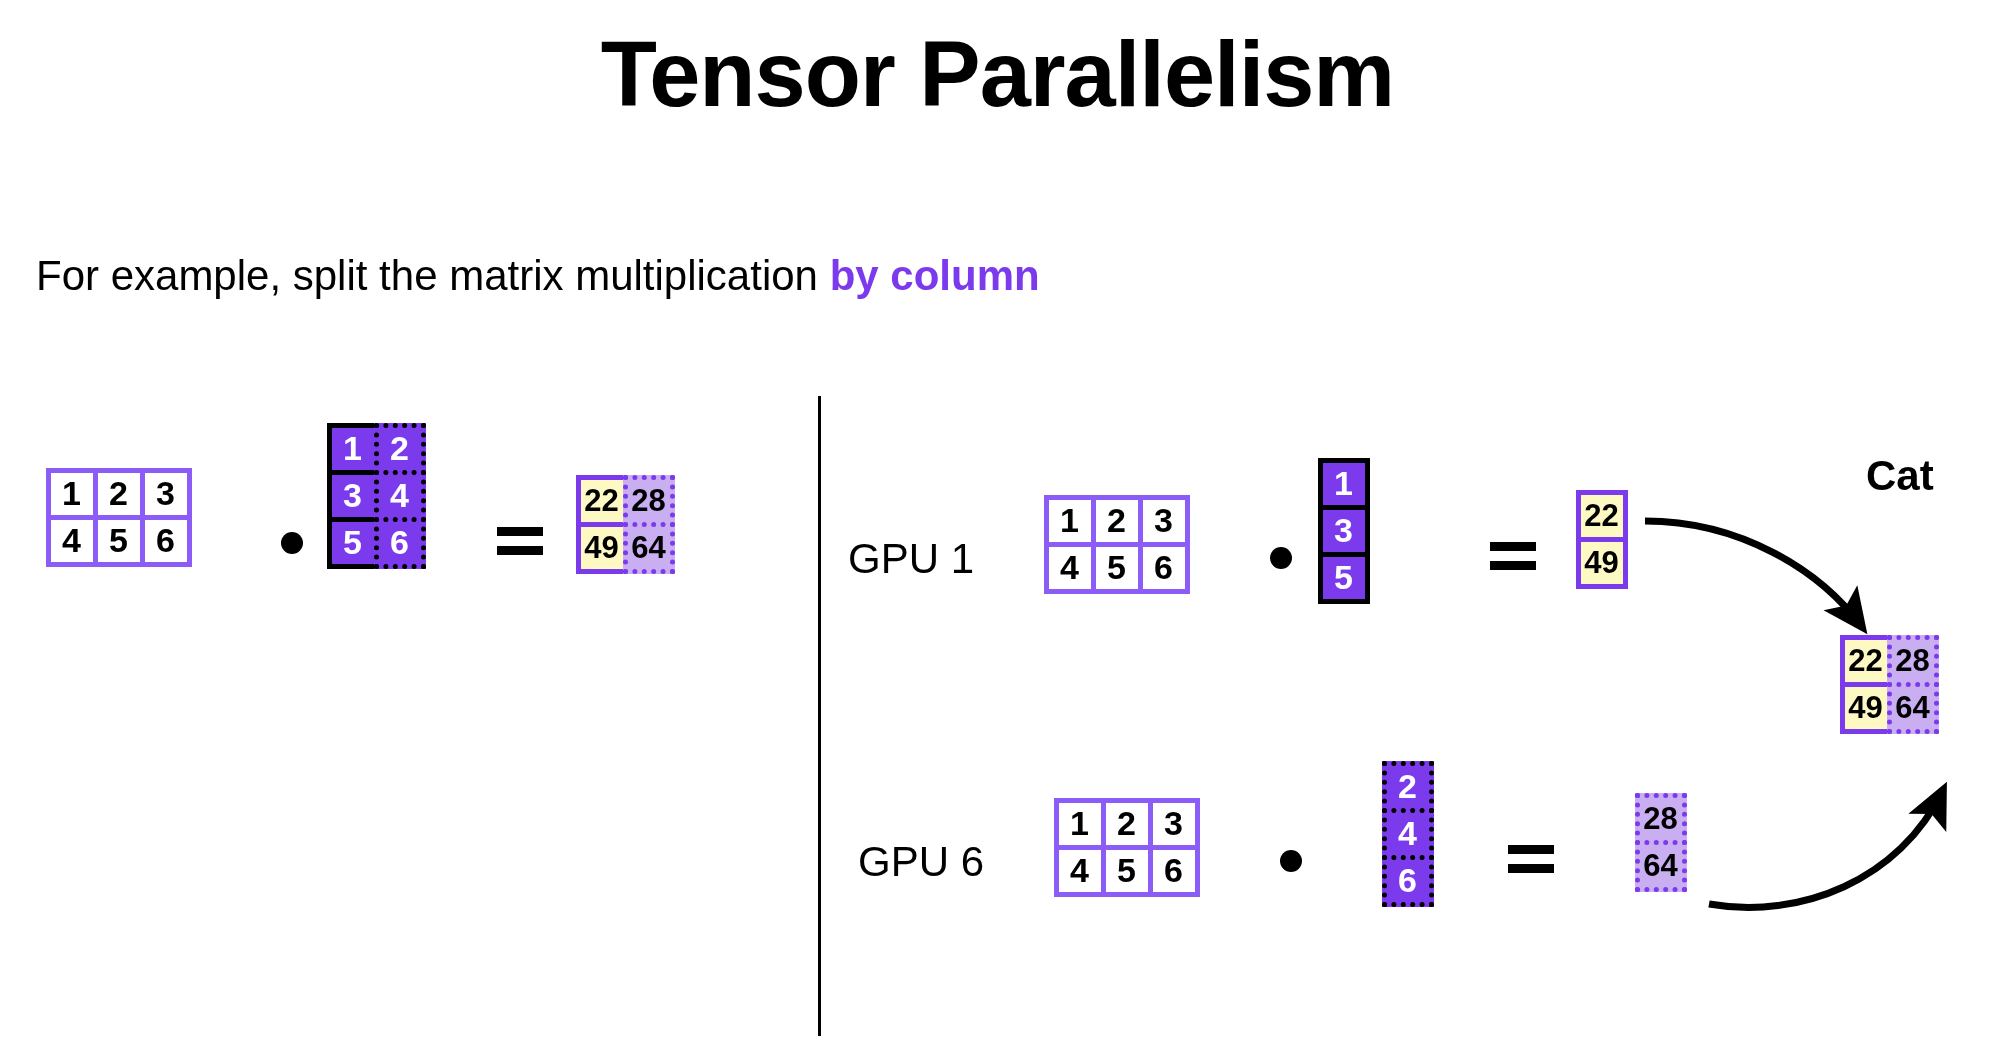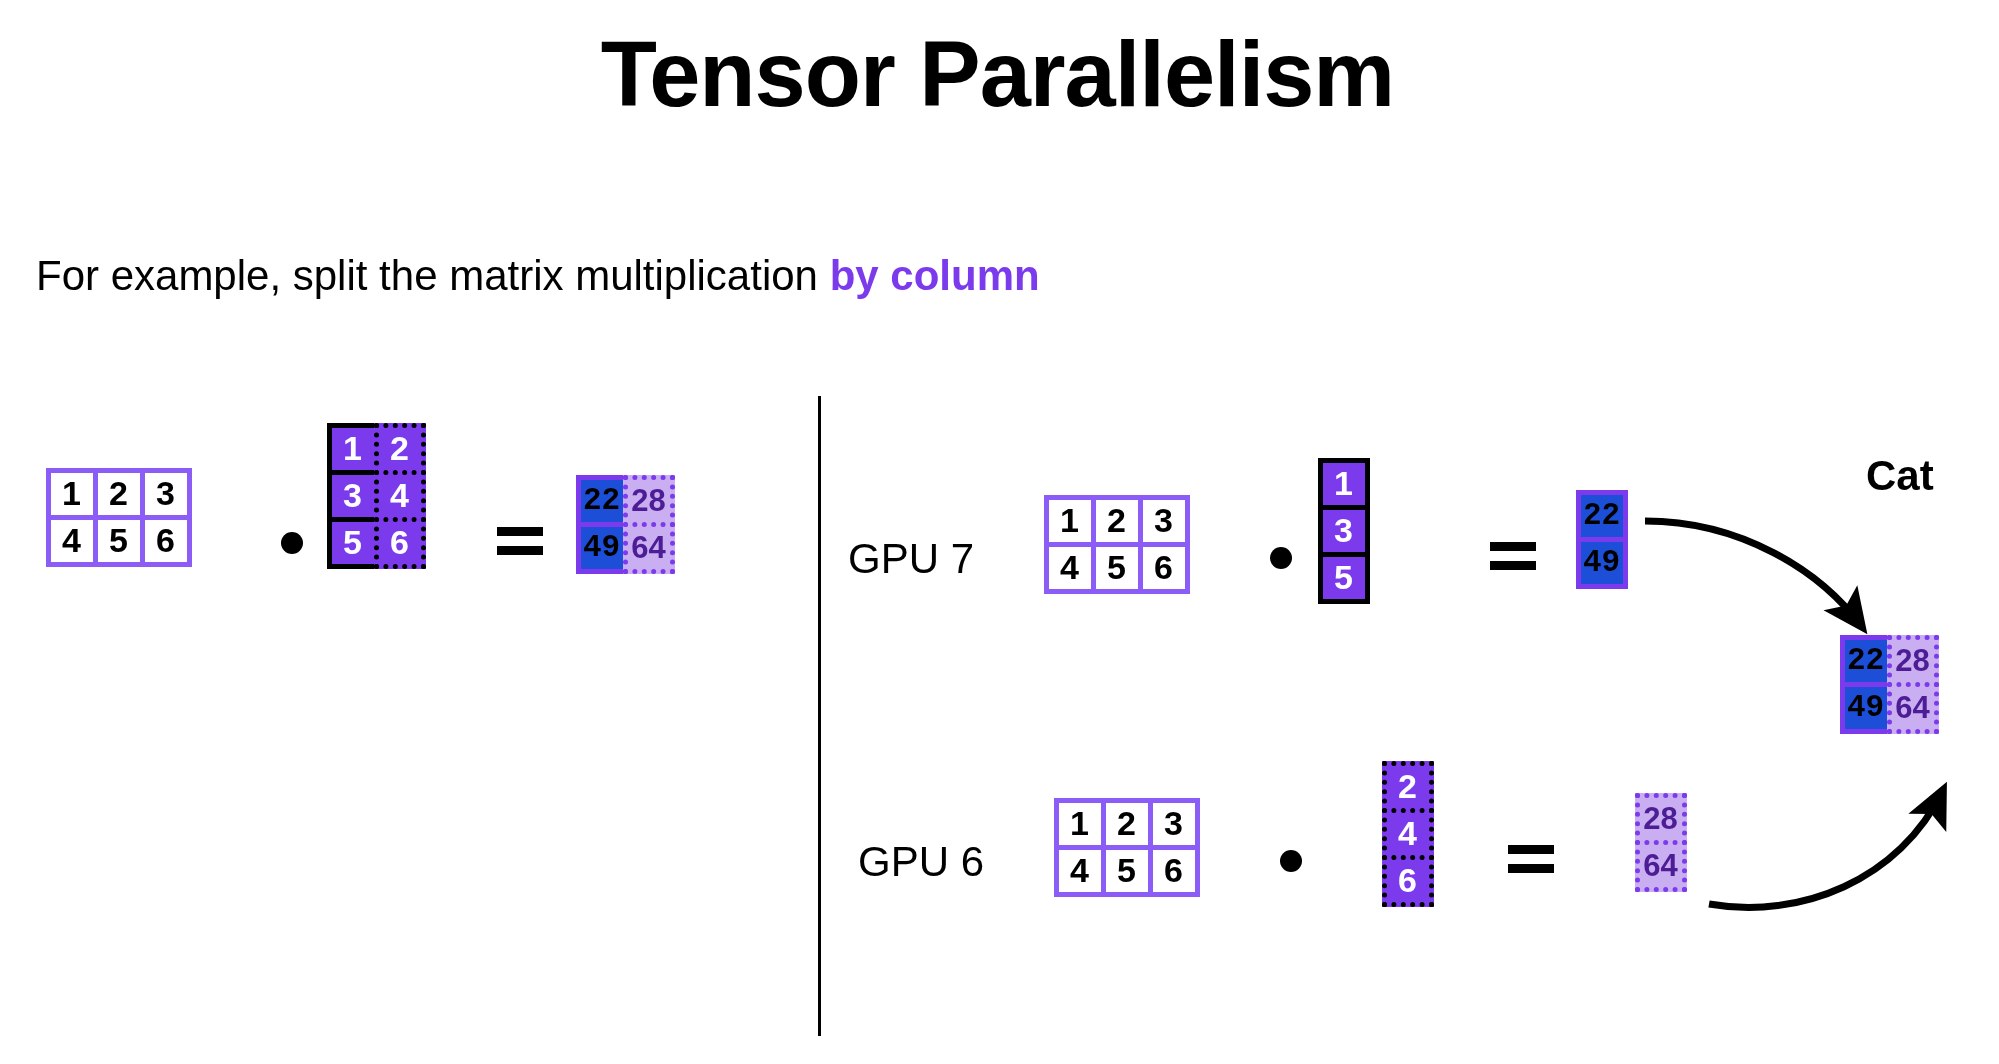--- a/index.html
+++ b/index.html
@@ -115,37 +115,36 @@
   .cell-res {
     width: 52px;
     height: 52px;
     box-sizing: border-box;
     display: flex;
     align-items: center;
     justify-content: center;
     font-size: 31px;
     font-weight: 700;
     color: #000000;
-    background: #1d4ed8;
+    background: #fef9c3;
     border: 5px solid #7C3AED;
     margin: -2.5px;
-    font-family: Liberation Mono, monospace;
   }
 
   
   .cell-res-dotted {
     width: 52px;
     height: 52px;
     box-sizing: border-box;
     display: flex;
     align-items: center;
     justify-content: center;
     font-size: 31px;
     font-weight: 700;
-    color: #4c1d95;
+    color: #000000;
     background: #C9AEF2;
     border: 5px dotted #7C3AED;
     margin: -2.5px;
   }
 
   
   .op-dot {
     position: absolute;
     width: 22px;
     height: 22px;
@@ -239,21 +238,21 @@
   <div class="mrow">
     <div class="cell-res">22</div>
     <div class="cell-res-dotted">28</div>
   </div>
   <div class="mrow">
     <div class="cell-res">49</div>
     <div class="cell-res-dotted">64</div>
   </div>
 </div>
 
-<div class="gpu-label" style="left:848px; top:535px;">GPU 7</div>
+<div class="gpu-label" style="left:848px; top:535px;">GPU 1</div>
 
 <div class="matrix" style="left:1046px; top:497px;">
   <div class="mrow">
     <div class="cell">1</div>
     <div class="cell">2</div>
     <div class="cell">3</div>
   </div>
   <div class="mrow">
     <div class="cell">4</div>
     <div class="cell">5</div>

